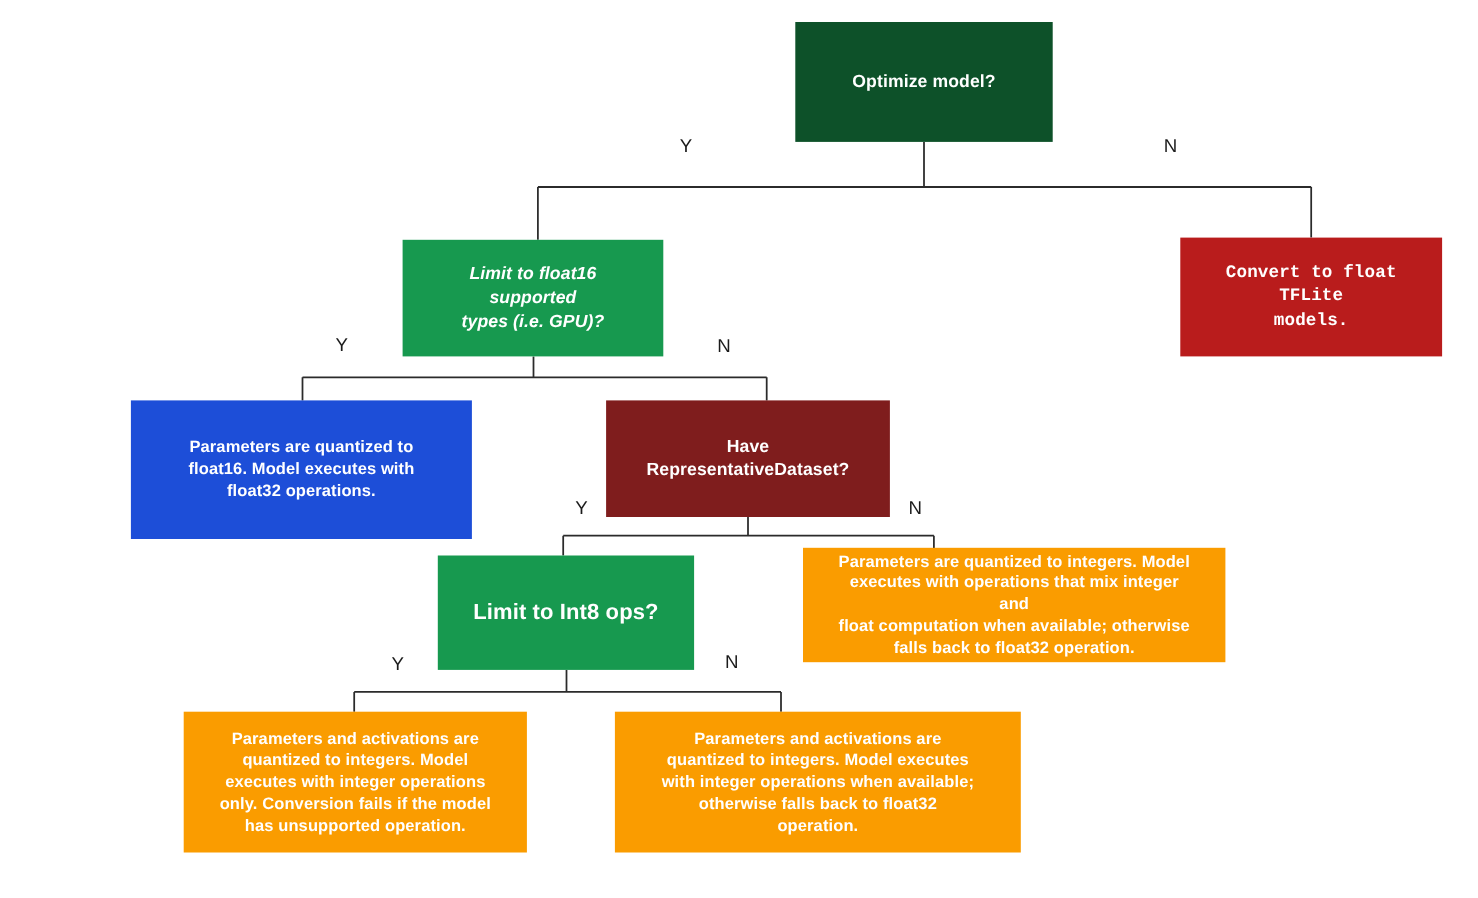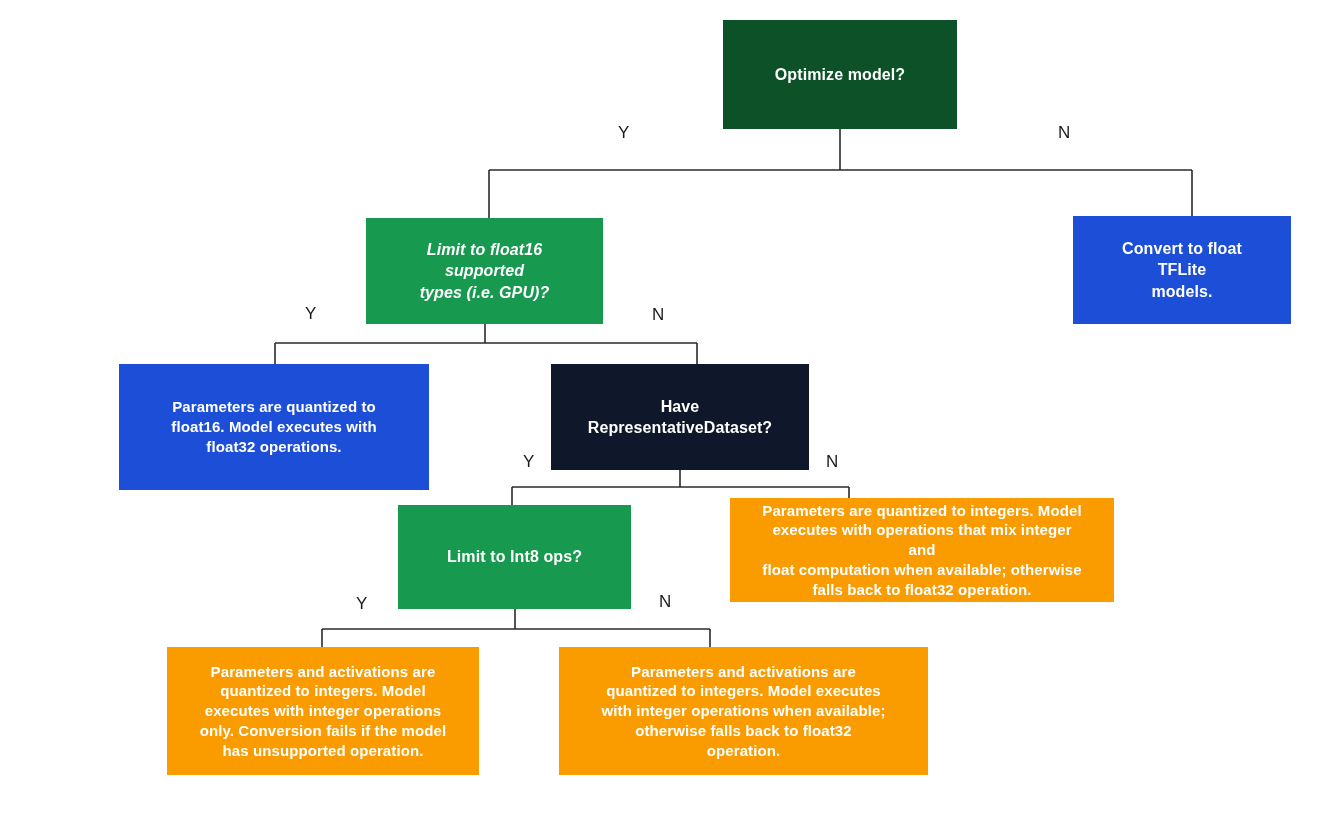--- a/index.html
+++ b/index.html
@@ -69,34 +69,34 @@
       <path d="M 515 609 L 515 629 M 322 629 L 710 629 M 322 629 L 322 647 M 710 629 L 710 647"></path>
     </svg>
   <div id="nodes-layer">
       <div class="node" style="left: 723px; top: 20px; width: 234px; height: 109px; background: rgb(13, 81, 41); font-size: 16px;">
         <span class="node-text">Optimize model?</span>
       </div>
       <div class="node" style="left: 366px; top: 218px; width: 237px; height: 106px; background: rgb(23, 153, 79); font-size: 16px; font-style: italic;">
         <span class="node-text">Limit to float16 supported
 types (i.e. GPU)?</span>
       </div>
-      <div class="node" style="left: 1073px; top: 216px; width: 218px; height: 108px; background: #1d4ed8; font-size: 16px;">
+      <div class="node" style="left: 1073px; top: 216px; width: 238px; height: 108px; background: #b91c1c; font-size: 16px; font-family: Liberation Mono, monospace;">
         <span class="node-text">Convert to float TFLite
 models.</span>
       </div>
       <div class="node" style="left: 119px; top: 364px; width: 310px; height: 126px; background: #1d4ed8; font-size: 15px;">
         <span class="node-text">Parameters are quantized to
 float16. Model executes with
 float32 operations.</span>
       </div>
-      <div class="node" style="left: 551px; top: 364px; width: 258px; height: 106px; background: #0f172a; font-size: 16px;">
+      <div class="node" style="left: 551px; top: 364px; width: 258px; height: 106px; background: #7f1d1d; font-size: 16px;">
         <span class="node-text">Have
 RepresentativeDataset?</span>
       </div>
-      <div class="node" style="left: 398px; top: 505px; width: 233px; height: 104px; background: rgb(23, 153, 79); font-size: 16px;">
+      <div class="node" style="left: 398px; top: 505px; width: 233px; height: 104px; background: rgb(23, 153, 79); font-size: 20px;">
         <span class="node-text">Limit to Int8 ops?</span>
       </div>
       <div class="node" style="left: 730px; top: 498px; width: 384px; height: 104px; background: rgb(250, 156, 0); font-size: 15px;">
         <span class="node-text">Parameters are quantized to integers. Model
 executes with operations that mix integer and
 float computation when available; otherwise
 falls back to float32 operation.</span>
       </div>
       <div class="node" style="left: 167px; top: 647px; width: 312px; height: 128px; background: rgb(250, 156, 0); font-size: 15px;">
         <span class="node-text">Parameters and activations are

